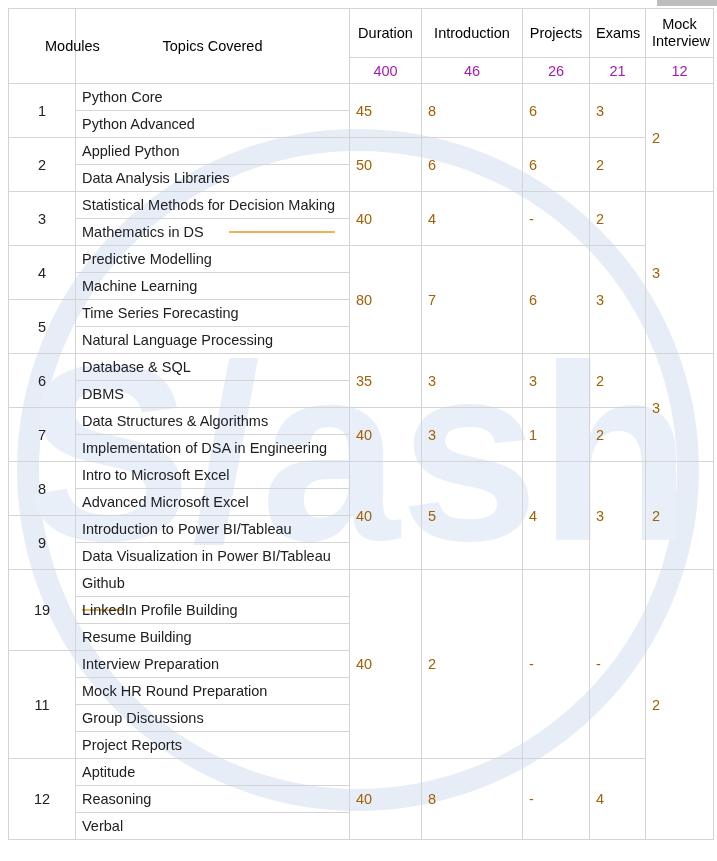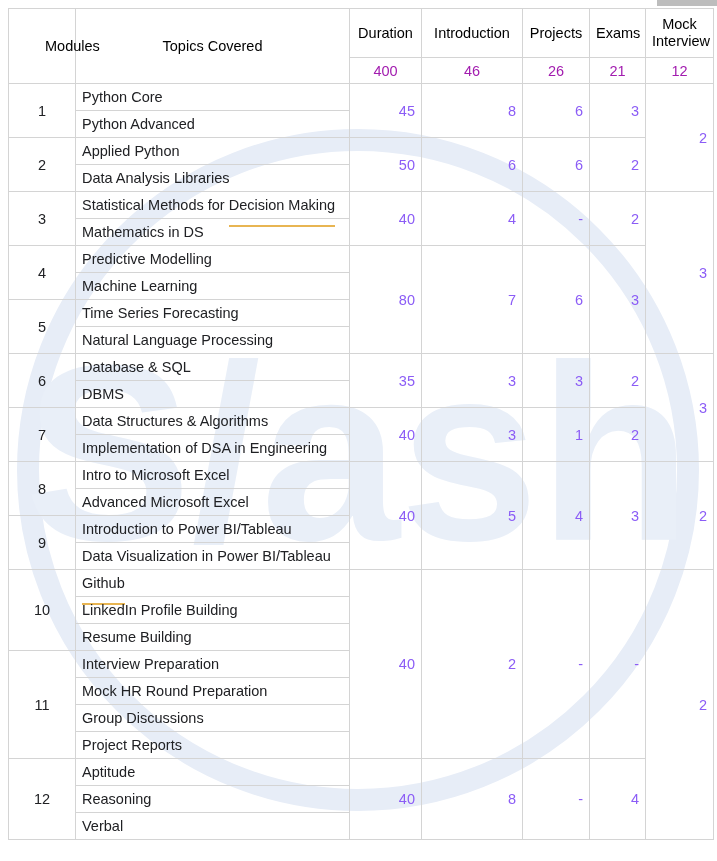--- a/index.html
+++ b/index.html
@@ -99,29 +99,29 @@
   td.topic {
     text-align: left;
     height: 27px;
     font-size: 14.5px;
     color: #202124;
     white-space: nowrap;
   }
 
   
   td.metric {
-    text-align: right;
-    font-size: 14.5px;
-    color: #8b5cf6;
+    text-align: left;
+    font-size: 14.5px;
+    color: #a16207;
   }
 
   
   .spell {
     border-bottom: 2px solid #e8b552;
-    padding-bottom: 12px;
+    padding-bottom: 18px;
   }
 
   
 </style>
 </head>
 <body>
 
 <svg id="watermark" viewBox="0 0 717 861" xmlns="http://www.w3.org/2000/svg">
   <circle cx="358" cy="470" r="330" fill="none" stroke="#e7edf7" stroke-width="22"></circle>
   <text x="358" y="540" text-anchor="middle" font-family="Liberation Sans, sans-serif" font-size="250" font-weight="bold" fill="#e9eff8">S/ash</text>
@@ -248,21 +248,21 @@
           <td class="topic">Advanced Microsoft Excel</td>
         </tr>
         <tr>
           <td class="modnum" rowspan="2">9</td>
           <td class="topic">Introduction to Power BI/Tableau</td>
         </tr>
         <tr>
           <td class="topic">Data Visualization in Power BI/Tableau</td>
         </tr>
         <tr>
-          <td class="modnum" rowspan="3">10</td>
+          <td class="modnum" rowspan="3">19</td>
           <td class="topic"><span class="spell">Github</span></td>
           <td class="metric" rowspan="7">40</td>
           <td class="metric" rowspan="7">2</td>
           <td class="metric" rowspan="7">-</td>
           <td class="metric" rowspan="7">-</td>
           <td class="metric" rowspan="10">2</td>
         </tr>
         <tr>
           <td class="topic">LinkedIn Profile Building</td>
         </tr>

